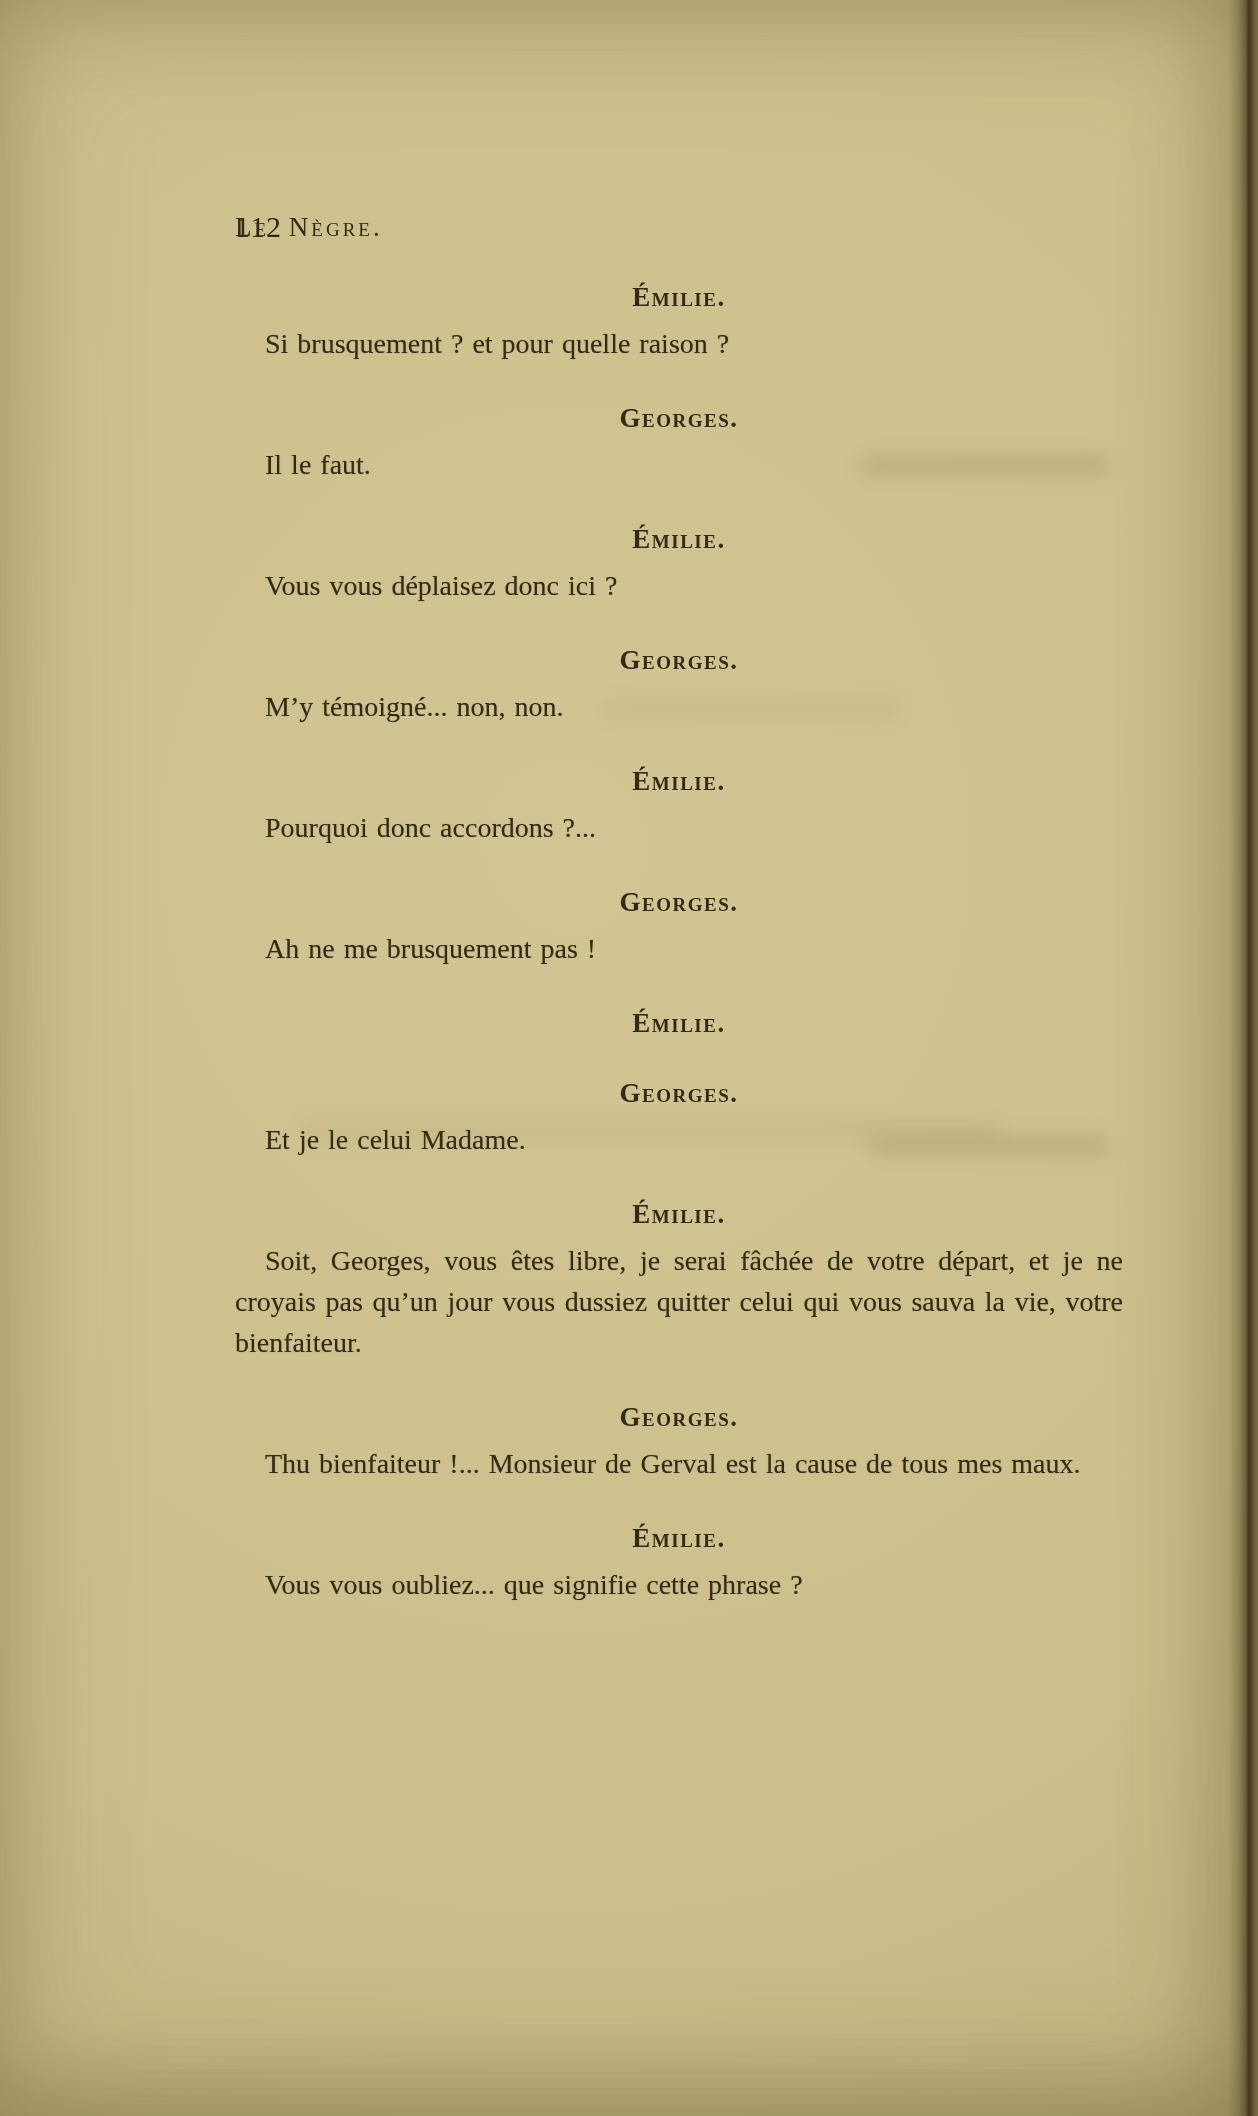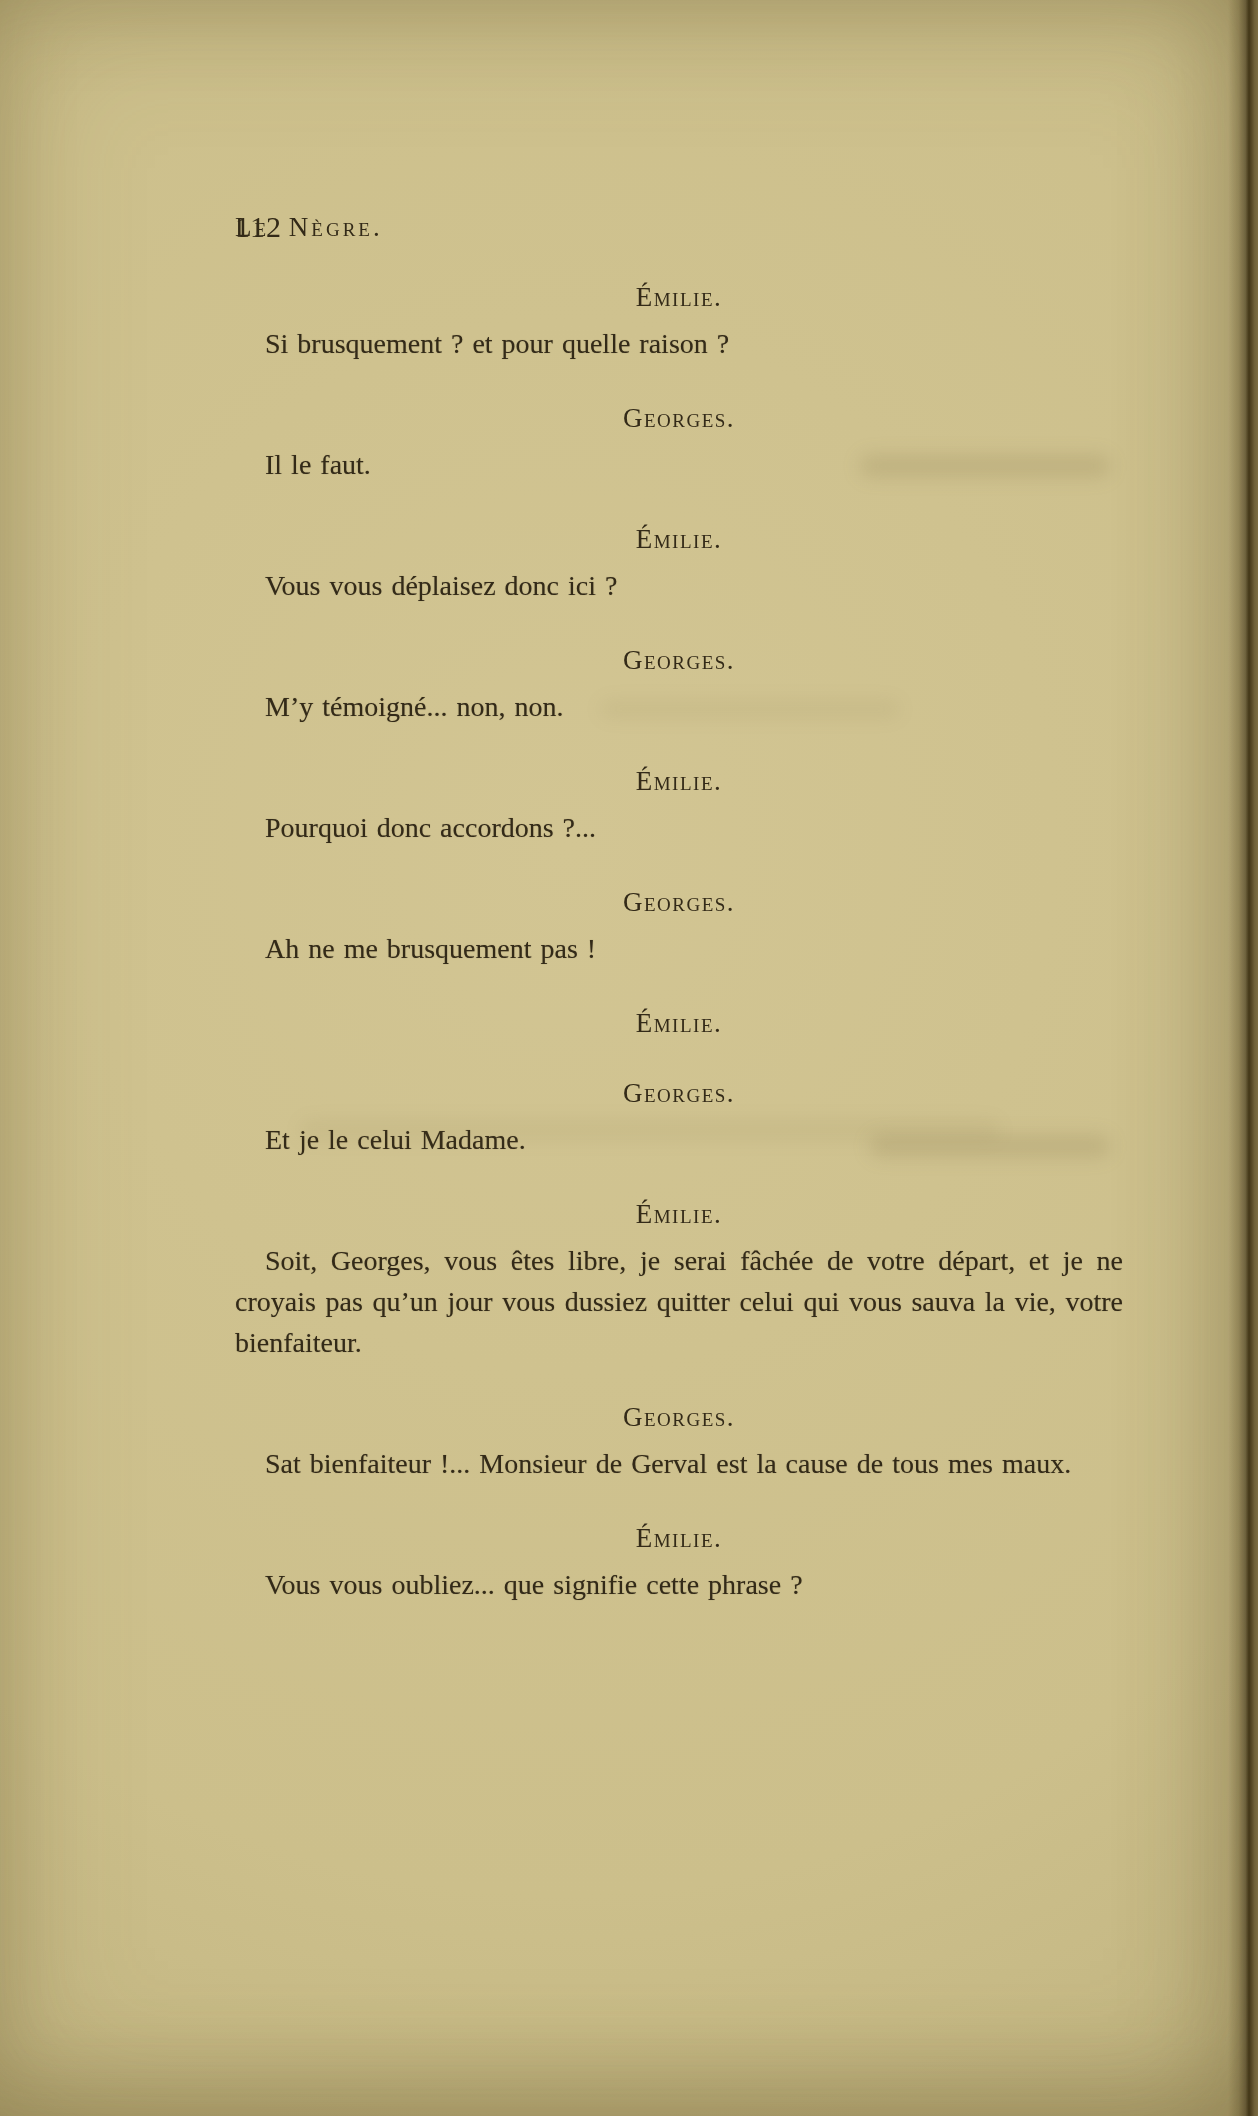--- a/index.html
+++ b/index.html
@@ -81,21 +81,21 @@
     font-variant: small-caps;
     letter-spacing: 3px;
     word-spacing: 10px;
   }
   .speech { margin-top: 38px; }
   .speaker {
     margin: 0;
     text-align: center;
     font-size: 27px;
     line-height: 32px;
-    font-weight: normal;
+    font-weight: bold;
     font-variant: small-caps;
     letter-spacing: 1.5px;
   }
   .line {
     margin: 10px 0 0 0;
     font-size: 28px;
     line-height: 41px;
     text-align: justify;
     text-align-last: left;
     text-indent: 30px;
@@ -154,21 +154,21 @@
       <p class="line">Et je le celui Madame.</p>
     </section>
 
     <section class="speech">
       <h3 class="speaker">Émilie.</h3>
       <p class="line">Soit, Georges, vous êtes libre, je serai fâchée de votre départ, et je ne croyais pas qu’un jour vous dussiez quitter celui qui vous sauva la vie, votre bienfaiteur.</p>
     </section>
 
     <section class="speech">
       <h3 class="speaker">Georges.</h3>
-      <p class="line">Sat bienfaiteur !... Monsieur de Gerval est la cause de tous mes maux.</p>
+      <p class="line">Thu bienfaiteur !... Monsieur de Gerval est la cause de tous mes maux.</p>
     </section>
 
     <section class="speech">
       <h3 class="speaker">Émilie.</h3>
       <p class="line">Vous vous oubliez... que signifie cette phrase ?</p>
     </section>
 
   </div>
 
   <div class="smudge s1"></div>

